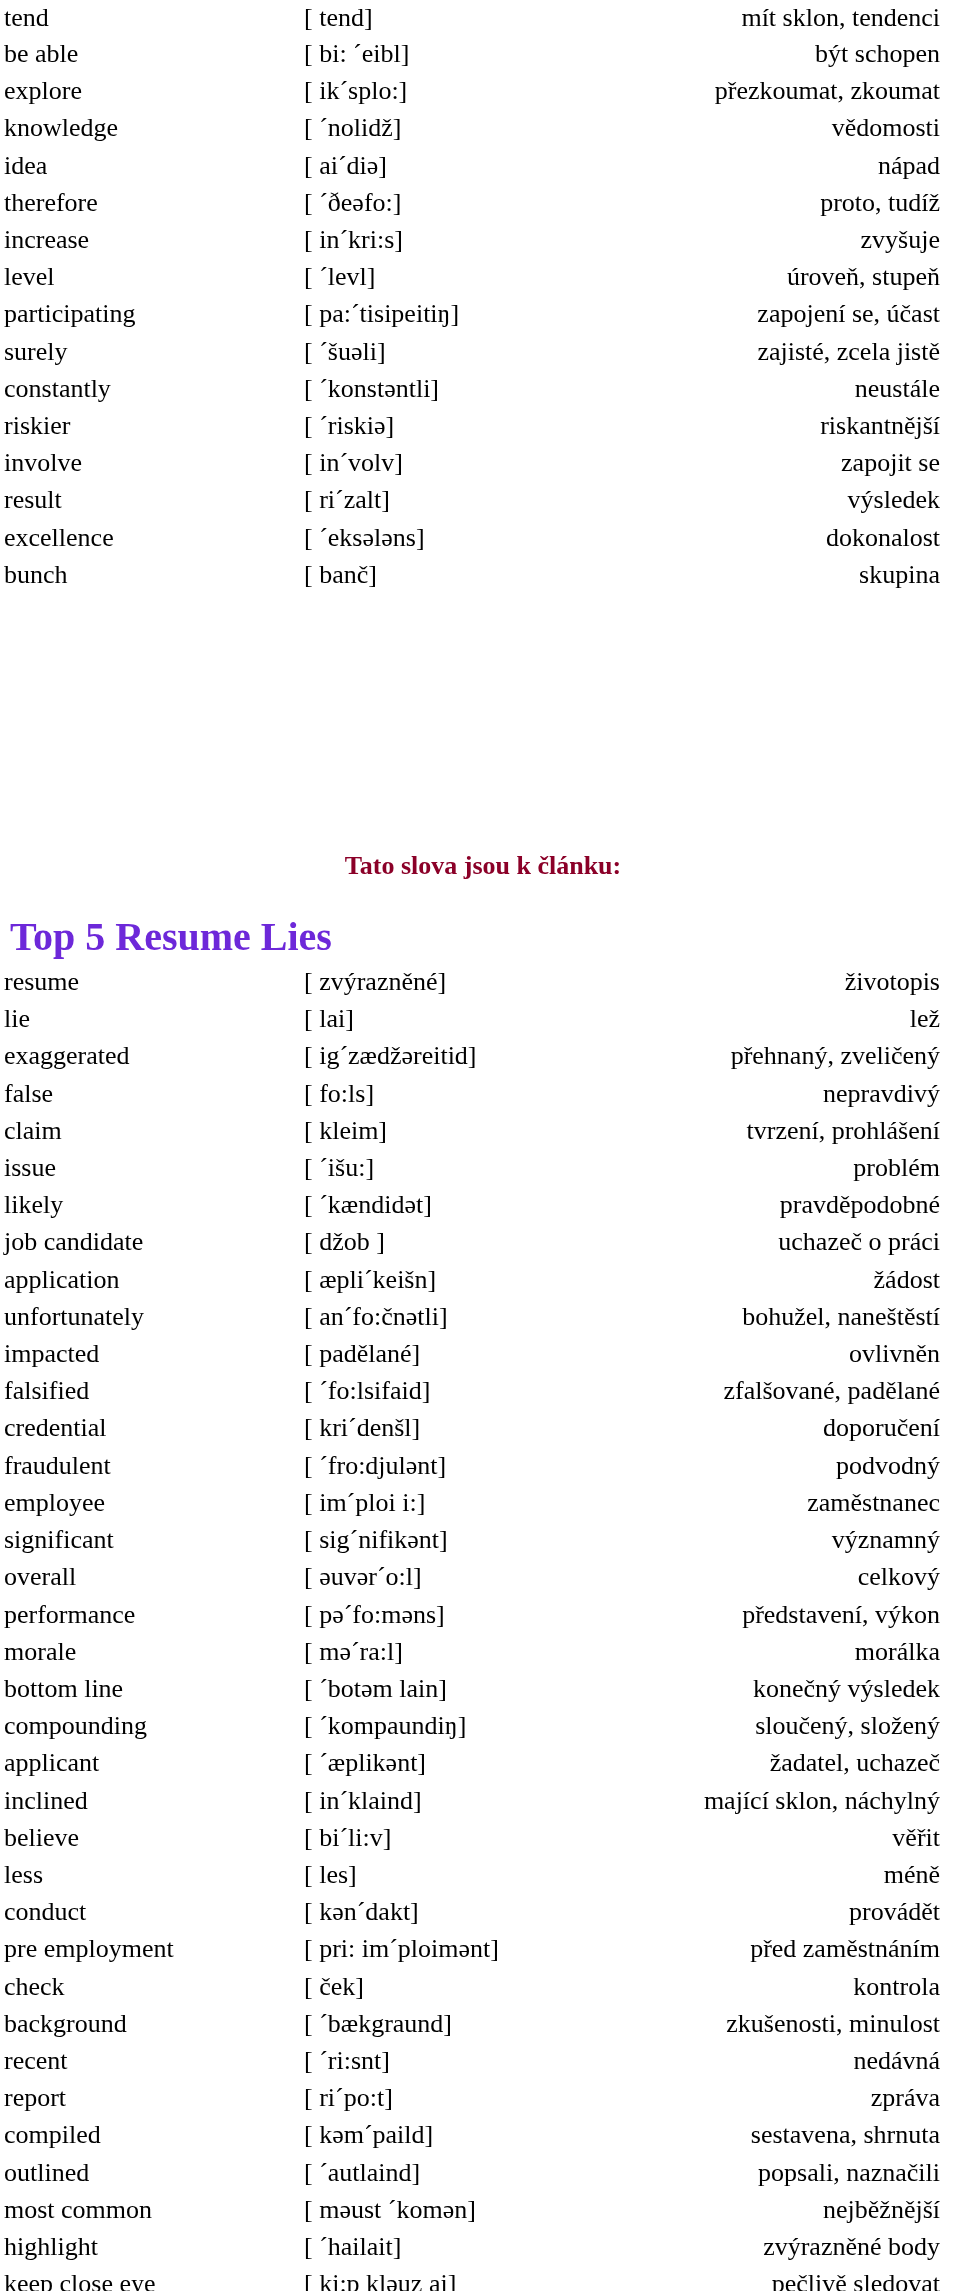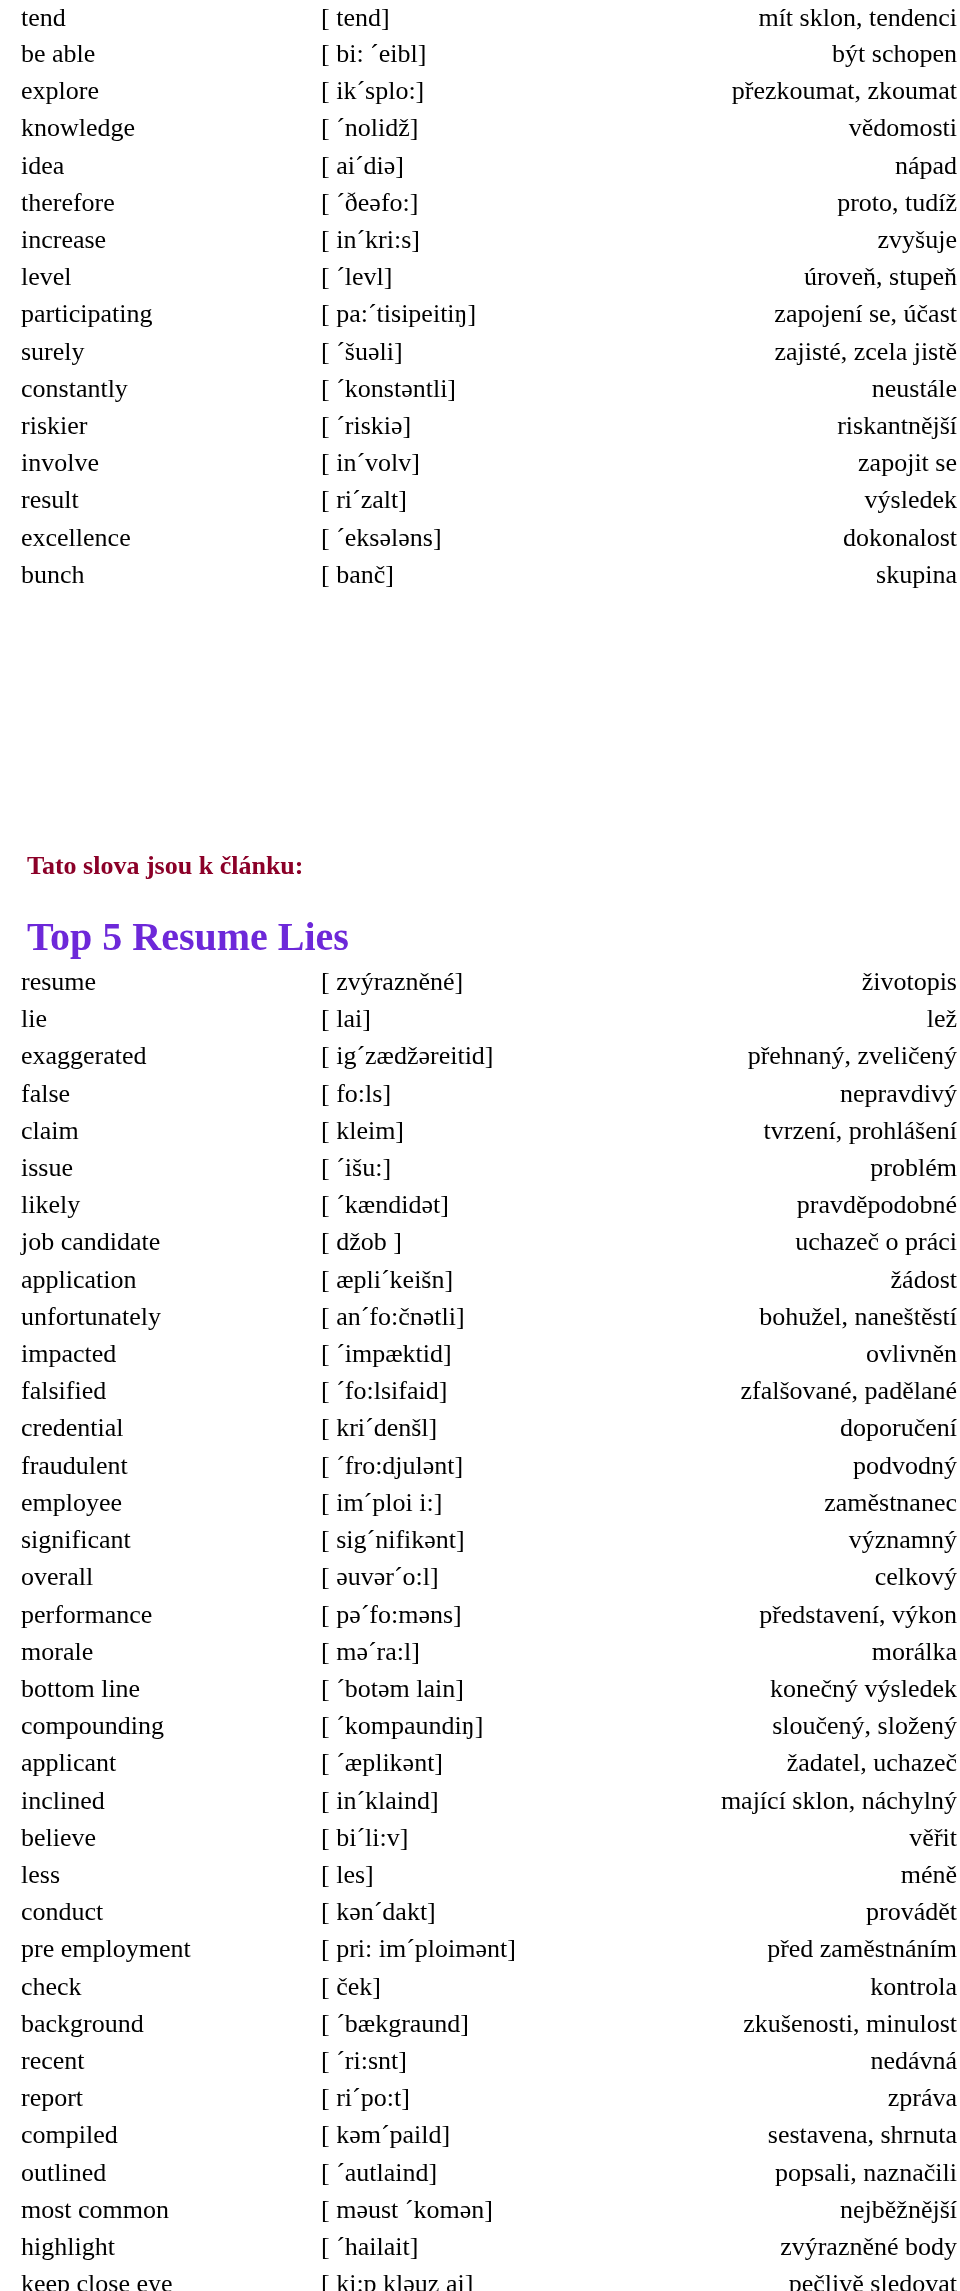--- a/index.html
+++ b/index.html
@@ -13,21 +13,21 @@
     height: 2291px;
     font-family: "Liberation Serif", "DejaVu Serif", serif;
     color: #000000;
     overflow: hidden;
   }
   .page {
     position: relative;
     width: 960px;
     height: 1615px;
     box-sizing: border-box;
-    padding: 0 21px;
+    padding: 0 4px;
   }
   
   table.vocab {
     border-collapse: collapse;
     width: 936px;
     table-layout: fixed;
   }
   table.vocab td {
     padding: 0;
     vertical-align: top;
@@ -47,20 +47,21 @@
     margin-top: 0;
     padding-left: 6px;
   }
   .subhead {
     font-size: 26px;
     font-weight: bold;
     color: #8b0028;
     line-height: 34px;
     margin: 0;
     white-space: nowrap;
+    text-align: center;
   }
   .maintitle {
     font-size: 40px;
     font-weight: bold;
     color: #6d28d9;
     line-height: 52px;
     margin: 0;
     white-space: nowrap;
   }
   .gap-after-t1 { height: 256px; }
@@ -211,21 +212,21 @@
           <td class="col-pron">[ æpliˊkeišn]</td>
           <td class="col-trans">žádost</td>
         </tr>
         <tr>
           <td class="col-word">unfortunately</td>
           <td class="col-pron">[ anˊfo:čnətli]</td>
           <td class="col-trans">bohužel, naneštěstí</td>
         </tr>
         <tr>
           <td class="col-word">impacted</td>
-          <td class="col-pron">[ ˊimpæktid]</td>
+          <td class="col-pron">[ padělané]</td>
           <td class="col-trans">ovlivněn</td>
         </tr>
         <tr>
           <td class="col-word">falsified</td>
           <td class="col-pron">[ ˊfo:lsifaid]</td>
           <td class="col-trans">zfalšované, padělané</td>
         </tr>
         <tr>
           <td class="col-word">credential</td>
           <td class="col-pron">[ kriˊdenšl]</td>

